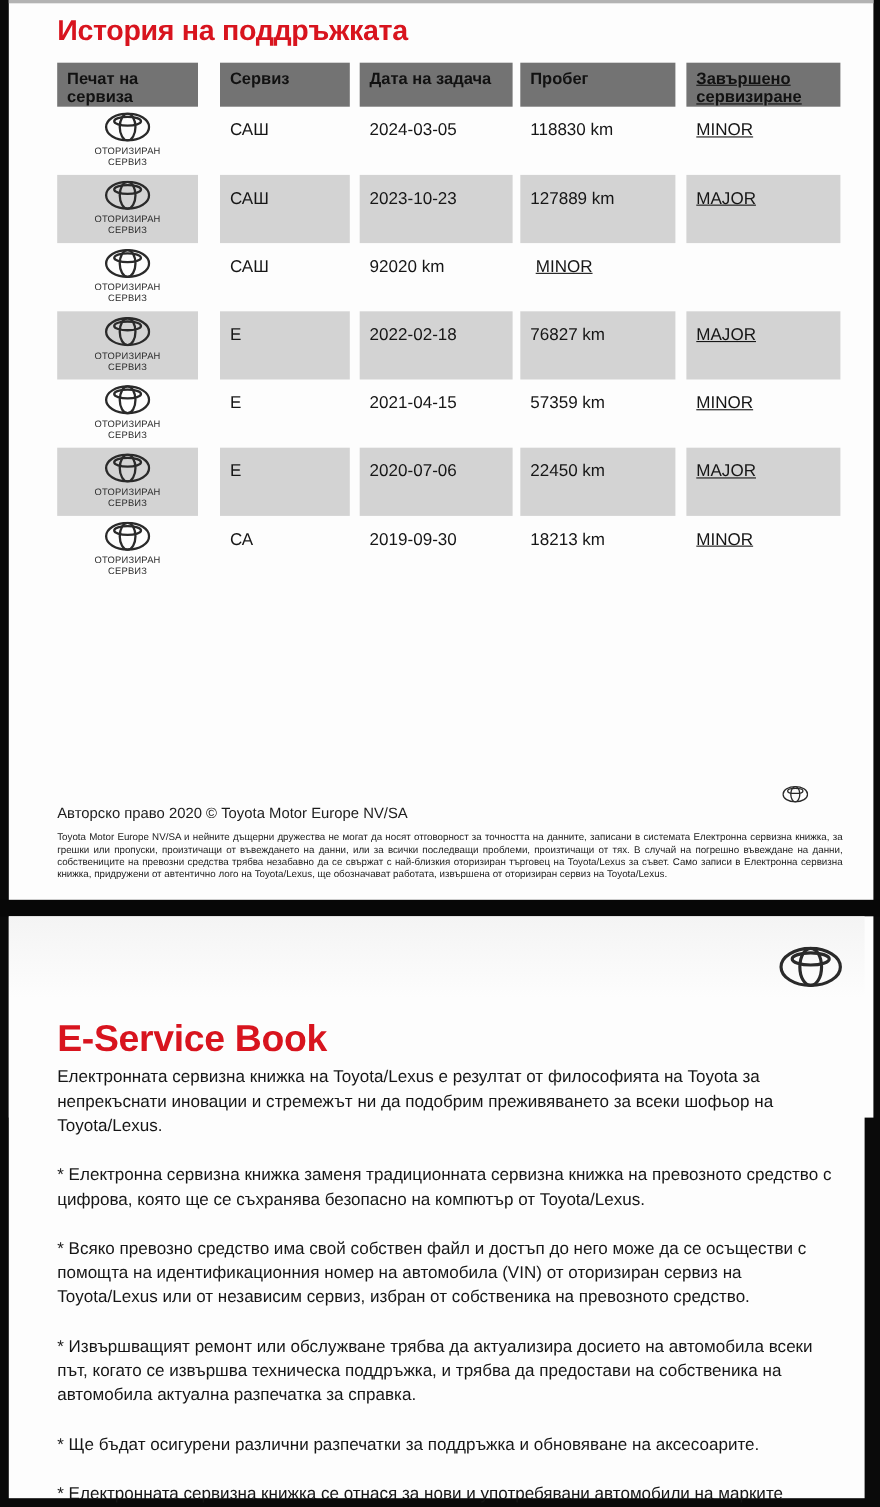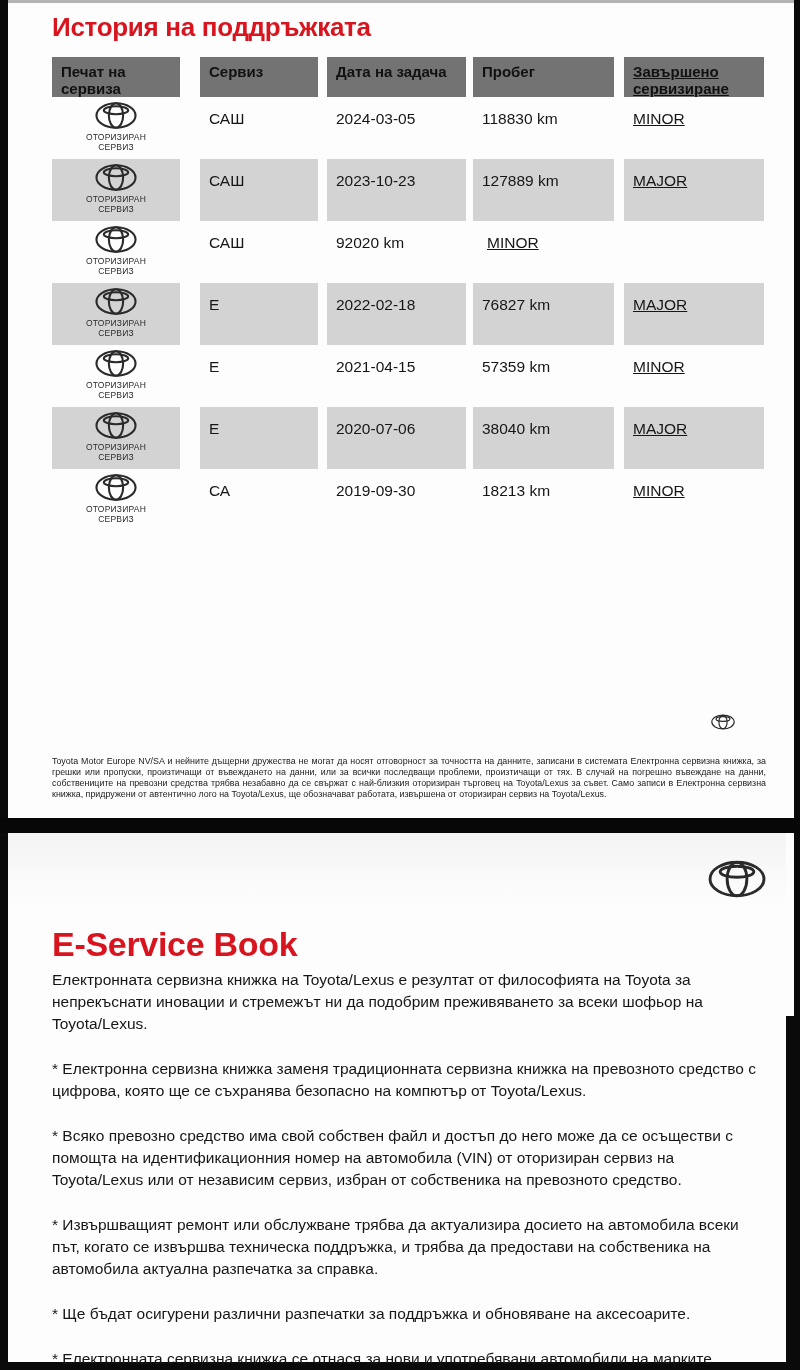--- a/index.html
+++ b/index.html
@@ -170,21 +170,21 @@
 
       <div class="trow data-row gray">
         <div class="cell c1 stamp-cell">
           <svg class="emblem emblem-row" viewBox="0 0 100 64">
               <use href="#toyota-emblem"></use>
             </svg>
           <div class="stamp-label">ОТОРИЗИРАН СЕРВИЗ</div>
         </div>
         <div class="cell c2 dcell">Е</div>
         <div class="cell c3 dcell">2020-07-06</div>
-        <div class="cell c4 dcell">38040 km</div>
+        <div class="cell c4 dcell">22450 km</div>
         <div class="cell c5 dcell">MAJOR</div>
       </div>
 
       <div class="trow data-row">
         <div class="cell c1 stamp-cell">
           <svg class="emblem emblem-row" viewBox="0 0 100 64">
               <use href="#toyota-emblem"></use>
             </svg>
           <div class="stamp-label">ОТОРИЗИРАН СЕРВИЗ</div>
         </div>
@@ -192,20 +192,21 @@
         <div class="cell c3 dcell">2019-09-30</div>
         <div class="cell c4 dcell">18213 km</div>
         <div class="cell c5 dcell">MINOR</div>
       </div>
 
     </div>
 
     <svg class="emblem p1-footer-logo" viewBox="0 0 100 64">
         <use href="#toyota-emblem"></use>
       </svg>
+    <div class="p1-copyright">Авторско право 2020 © Toyota Motor Europe NV/SA</div>
     <div class="p1-disclaimer">Toyota Motor Europe NV/SA и нейните дъщерни дружества не могат да носят отговорност за точността на данните, записани в системата Електронна сервизна книжка, за грешки или пропуски, произтичащи от въвеждането на данни, или за всички последващи проблеми, произтичащи от тях. В случай на погрешно въвеждане на данни, собствениците на превозни средства трябва незабавно да се свържат с най-близкия оторизиран търговец на Toyota/Lexus за съвет. Само записи в Електронна сервизна книжка, придружени от автентично лого на Toyota/Lexus, ще обозначават работата, извършена от оторизиран сервиз на Toyota/Lexus.</div>
   </div>
 
   <div class="page-divider"></div>
 
   <div class="page2">
     <svg class="emblem p2-logo" viewBox="0 0 100 64">
         <use href="#toyota-emblem"></use>
       </svg>
     <div class="p2-title">E-Service Book</div>

